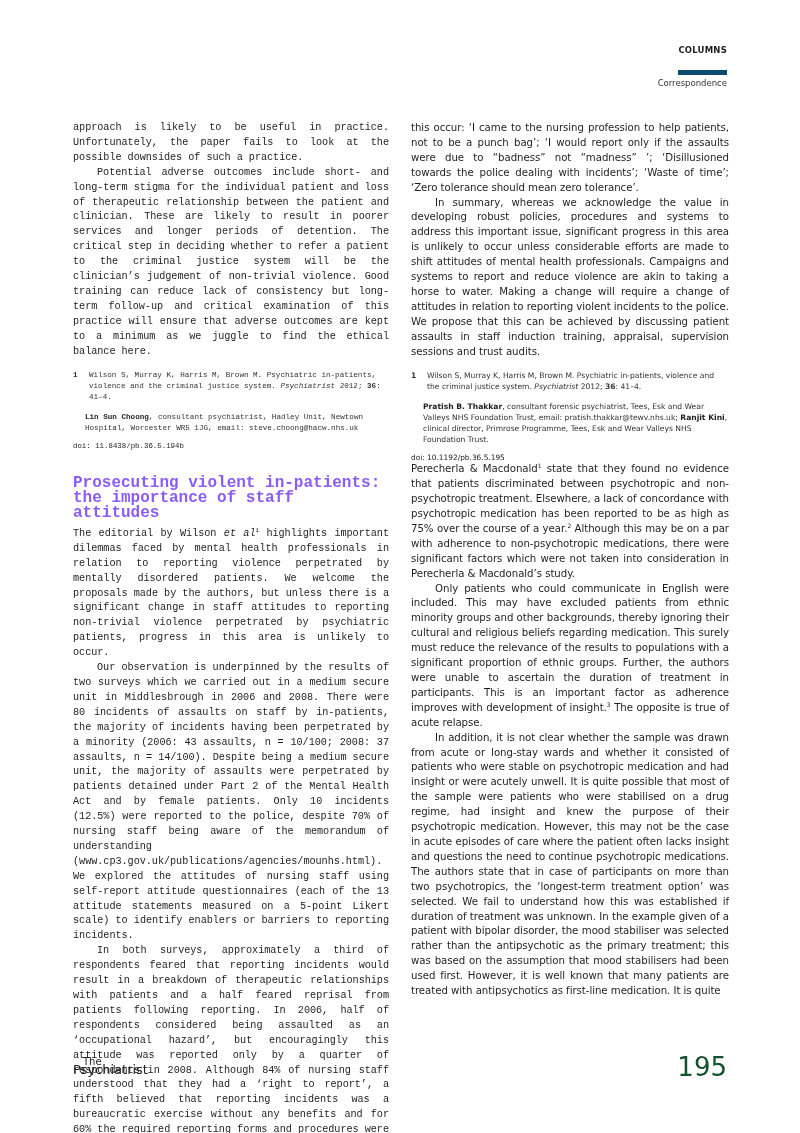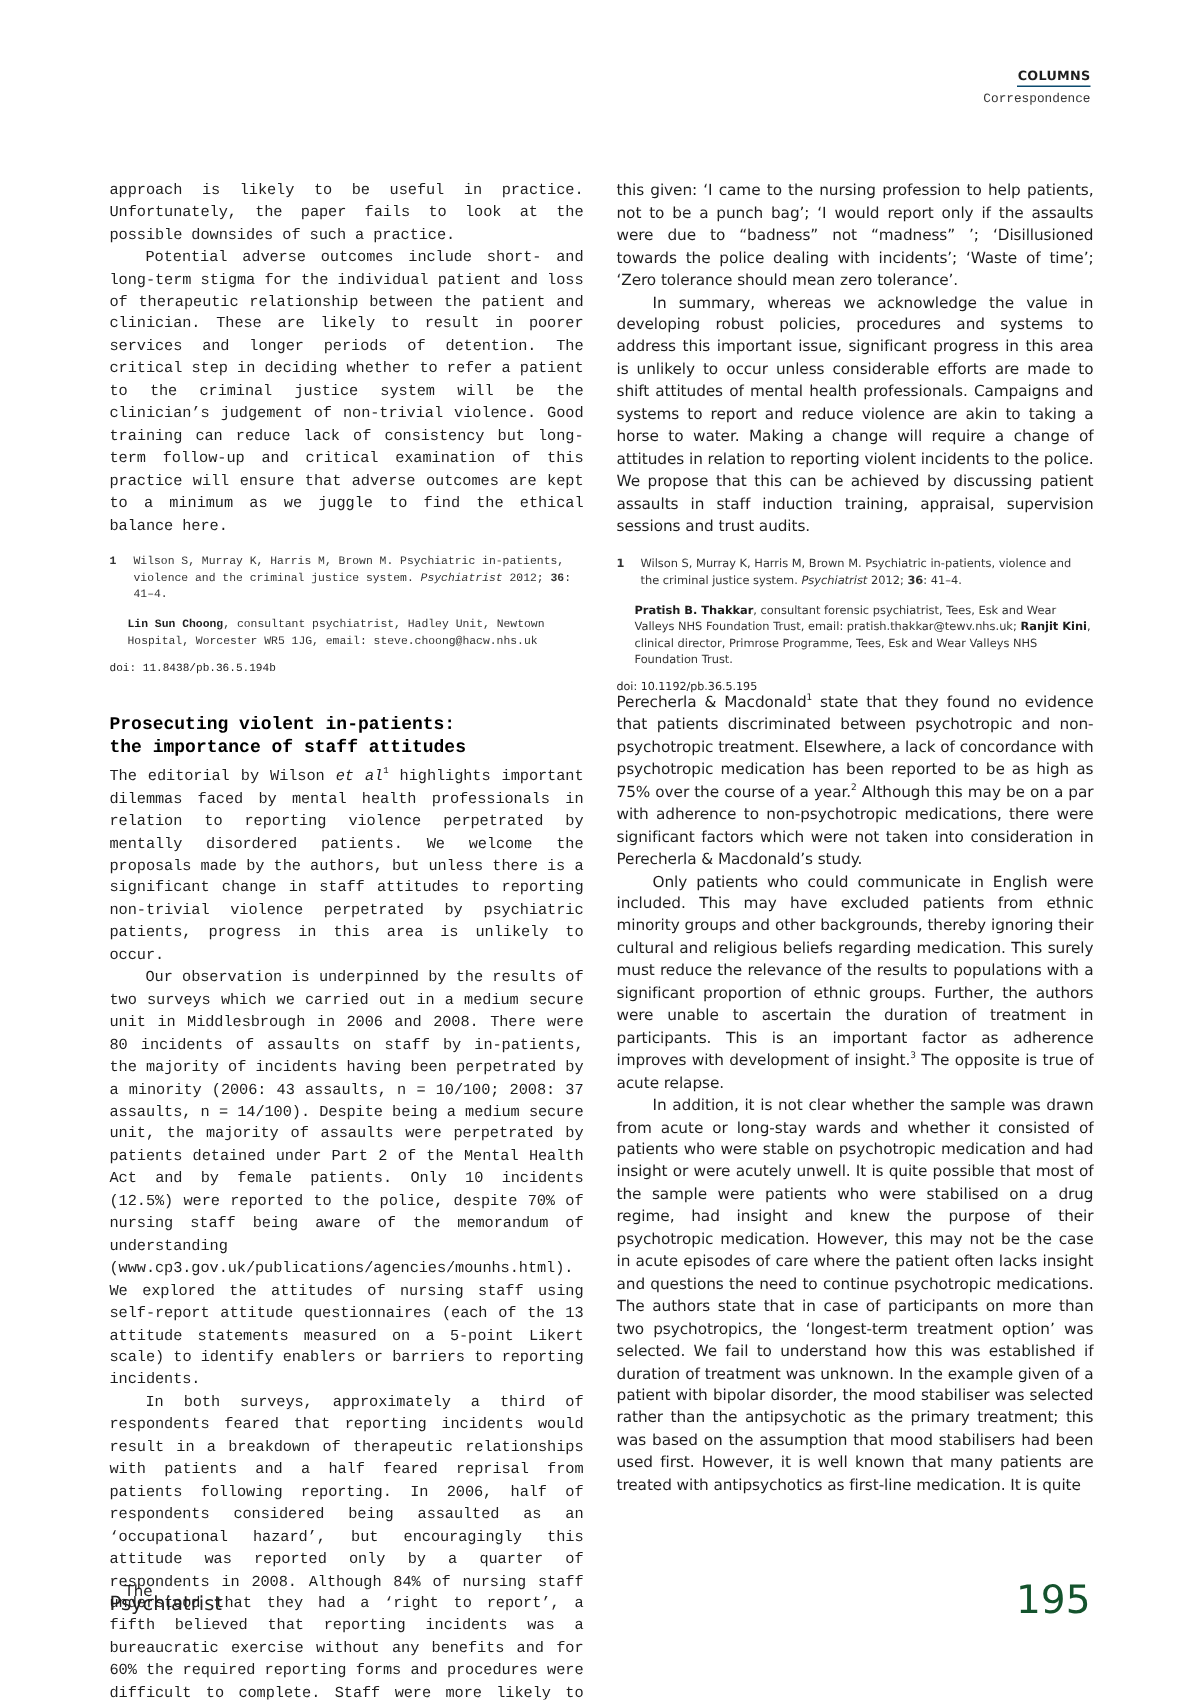--- a/index.html
+++ b/index.html
@@ -1,32 +1,32 @@
 <!DOCTYPE html>
 <html><head>
 <meta charset="utf-8">
 <style>
   html, body { margin: 0; padding: 0; background: #ffffff; }
   body { width: 800px; height: 1133px; position: relative; overflow: hidden;
          font-family: "DejaVu Sans", sans-serif; color: #1e1e1e; }
   .header { position: absolute; right: 73px; top: 38px; text-align: right; }
   .header .section { font-size: 8.5px; font-weight: bold; letter-spacing: 0.2px;
-                     border-bottom: 1px solid #0c4a6e; padding-bottom: 1px; display: inline-block; }
-  .header .sub { font-size: 8.5px; color: #333; margin-top: 3px; font-family: Liberation Mono, monospace; }
+                     border-bottom: 5px solid #0c4a6e; padding-bottom: 15px; display: inline-block; }
+  .header .sub { font-size: 8.5px; color: #333; margin-top: 3px; }
   .col { position: absolute; top: 121px; width: 316px; }
   .col.left { left: 73px; font-family: Liberation Mono, monospace; }
   .col.right { left: 411px; width: 318px; }
   p.body { margin: 0; font-size: 10.2px; line-height: 14.9px; text-align: justify; letter-spacing: -0.05px; }
   p.body.indent { text-indent: 24px; }
   .ref { font-size: 7.6px; line-height: 11px; margin: 10px 0 0 0; display: flex; color: #333; }
   .ref .num { font-weight: bold; width: 16px; flex: none; }
   .author { font-size: 7.6px; line-height: 11.2px; margin: 9px 0 0 12px; color: #333; }
   .author b { color: #1e1e1e; }
   .doi { font-size: 7.4px; margin-top: 8px; color: #222; }
-  h2 { font-size: 12px; line-height: 15px; font-weight: bold; margin: 26px 0 6px 0; color: #000000; }
+  h2 { font-size: 16px; line-height: 15px; font-weight: bold; margin: 26px 0 6px 0; color: #8b5cf6; }
   sup { font-size: 6px; line-height: 0; }
   .logo { position: absolute; left: 73px; top: 1062px; font-size: 13px; color: #222; }
   .logo .the { font-size: 10px; position: absolute; left: 10px; top: -6px; }
   .pagenum { position: absolute; right: 73px; top: 1052px; font-size: 26px; font-weight: normal; color: #14532d; }
 </style>
 </head>
 <body>
 
 <div class="header">
   <div class="section">COLUMNS</div>
@@ -46,21 +46,21 @@
   <div class="doi">doi: 11.8438/pb.36.5.194b</div>
 
   <h2><span>Prosecuting violent in-patients:</span><br><span>the importance of staff attitudes</span></h2>
 
   <p class="body"><span>The editorial by Wilson </span><i>et al</i><sup>1</sup><span> highlights important dilemmas faced by mental health professionals in relation to reporting violence perpetrated by mentally disordered patients. We welcome the proposals made by the authors, but unless there is a significant change in staff attitudes to reporting non-trivial violence perpetrated by psychiatric patients, progress in this area is unlikely to occur.</span></p>
   <p class="body indent">Our observation is underpinned by the results of two surveys which we carried out in a medium secure unit in Middlesbrough in 2006 and 2008. There were 80 incidents of assaults on staff by in-patients, the majority of incidents having been perpetrated by a minority (2006: 43 assaults, n = 10/100; 2008: 37 assaults, n = 14/100). Despite being a medium secure unit, the majority of assaults were perpetrated by patients detained under Part 2 of the Mental Health Act and by female patients. Only 10 incidents (12.5%) were reported to the police, despite 70% of nursing staff being aware of the memorandum of understanding (www.cp3.gov.uk/publications/agencies/mounhs.html). We explored the attitudes of nursing staff using self-report attitude questionnaires (each of the 13 attitude statements measured on a 5-point Likert scale) to identify enablers or barriers to reporting incidents.</p>
   <p class="body indent">In both surveys, approximately a third of respondents feared that reporting incidents would result in a breakdown of therapeutic relationships with patients and a half feared reprisal from patients following reporting. In 2006, half of respondents considered being assaulted as an ‘occupational hazard’, but encouragingly this attitude was reported only by a quarter of respondents in 2008. Although 84% of nursing staff understood that they had a ‘right to report’, a fifth believed that reporting incidents was a bureaucratic exercise without any benefits and for 60% the required reporting forms and procedures were difficult to complete. Staff were more likely to report incidents perpetrated by patients with personality disorder than those with other mental illness. About 20% of staff stated that they would only report incidents which resulted in physical injury. Only 40% believed that reporting incidents would strongly deter patients from re-assaulting. Some of these free-text comments capture the ambivalence in</p>
 </div>
 
 <div class="col right">
-  <p class="body">this given: ‘I came to the nursing profession to help patients, not to be a punch bag’; ‘I would report only if the assaults were due to “badness” not “madness” ’; ‘Disillusioned towards the police dealing with incidents’; ‘Waste of time’; ‘Zero tolerance should mean zero tolerance’.</p>
+  <p class="body">this occur: ‘I came to the nursing profession to help patients, not to be a punch bag’; ‘I would report only if the assaults were due to “badness” not “madness” ’; ‘Disillusioned towards the police dealing with incidents’; ‘Waste of time’; ‘Zero tolerance should mean zero tolerance’.</p>
   <p class="body indent">In summary, whereas we acknowledge the value in developing robust policies, procedures and systems to address this important issue, significant progress in this area is unlikely to occur unless considerable efforts are made to shift attitudes of mental health professionals. Campaigns and systems to report and reduce violence are akin to taking a horse to water. Making a change will require a change of attitudes in relation to reporting violent incidents to the police. We propose that this can be achieved by discussing patient assaults in staff induction training, appraisal, supervision sessions and trust audits.</p>
 
   <div class="ref">
     <span class="num">1</span>
     <span><span>Wilson S, Murray K, Harris M, Brown M. Psychiatric in-patients, violence and the criminal justice system. </span><i>Psychiatrist</i><span> 2012; </span><b>36</b><span>: 41–4.</span></span>
   </div>
 
   <p class="author"><b>Pratish B. Thakkar</b><span>, consultant forensic psychiatrist, Tees, Esk and Wear Valleys NHS Foundation Trust, email: pratish.thakkar@tewv.nhs.uk; </span><b>Ranjit Kini</b><span>, clinical director, Primrose Programme, Tees, Esk and Wear Valleys NHS Foundation Trust.</span></p>
   <div class="doi">doi: 10.1192/pb.36.5.195</div>
 

